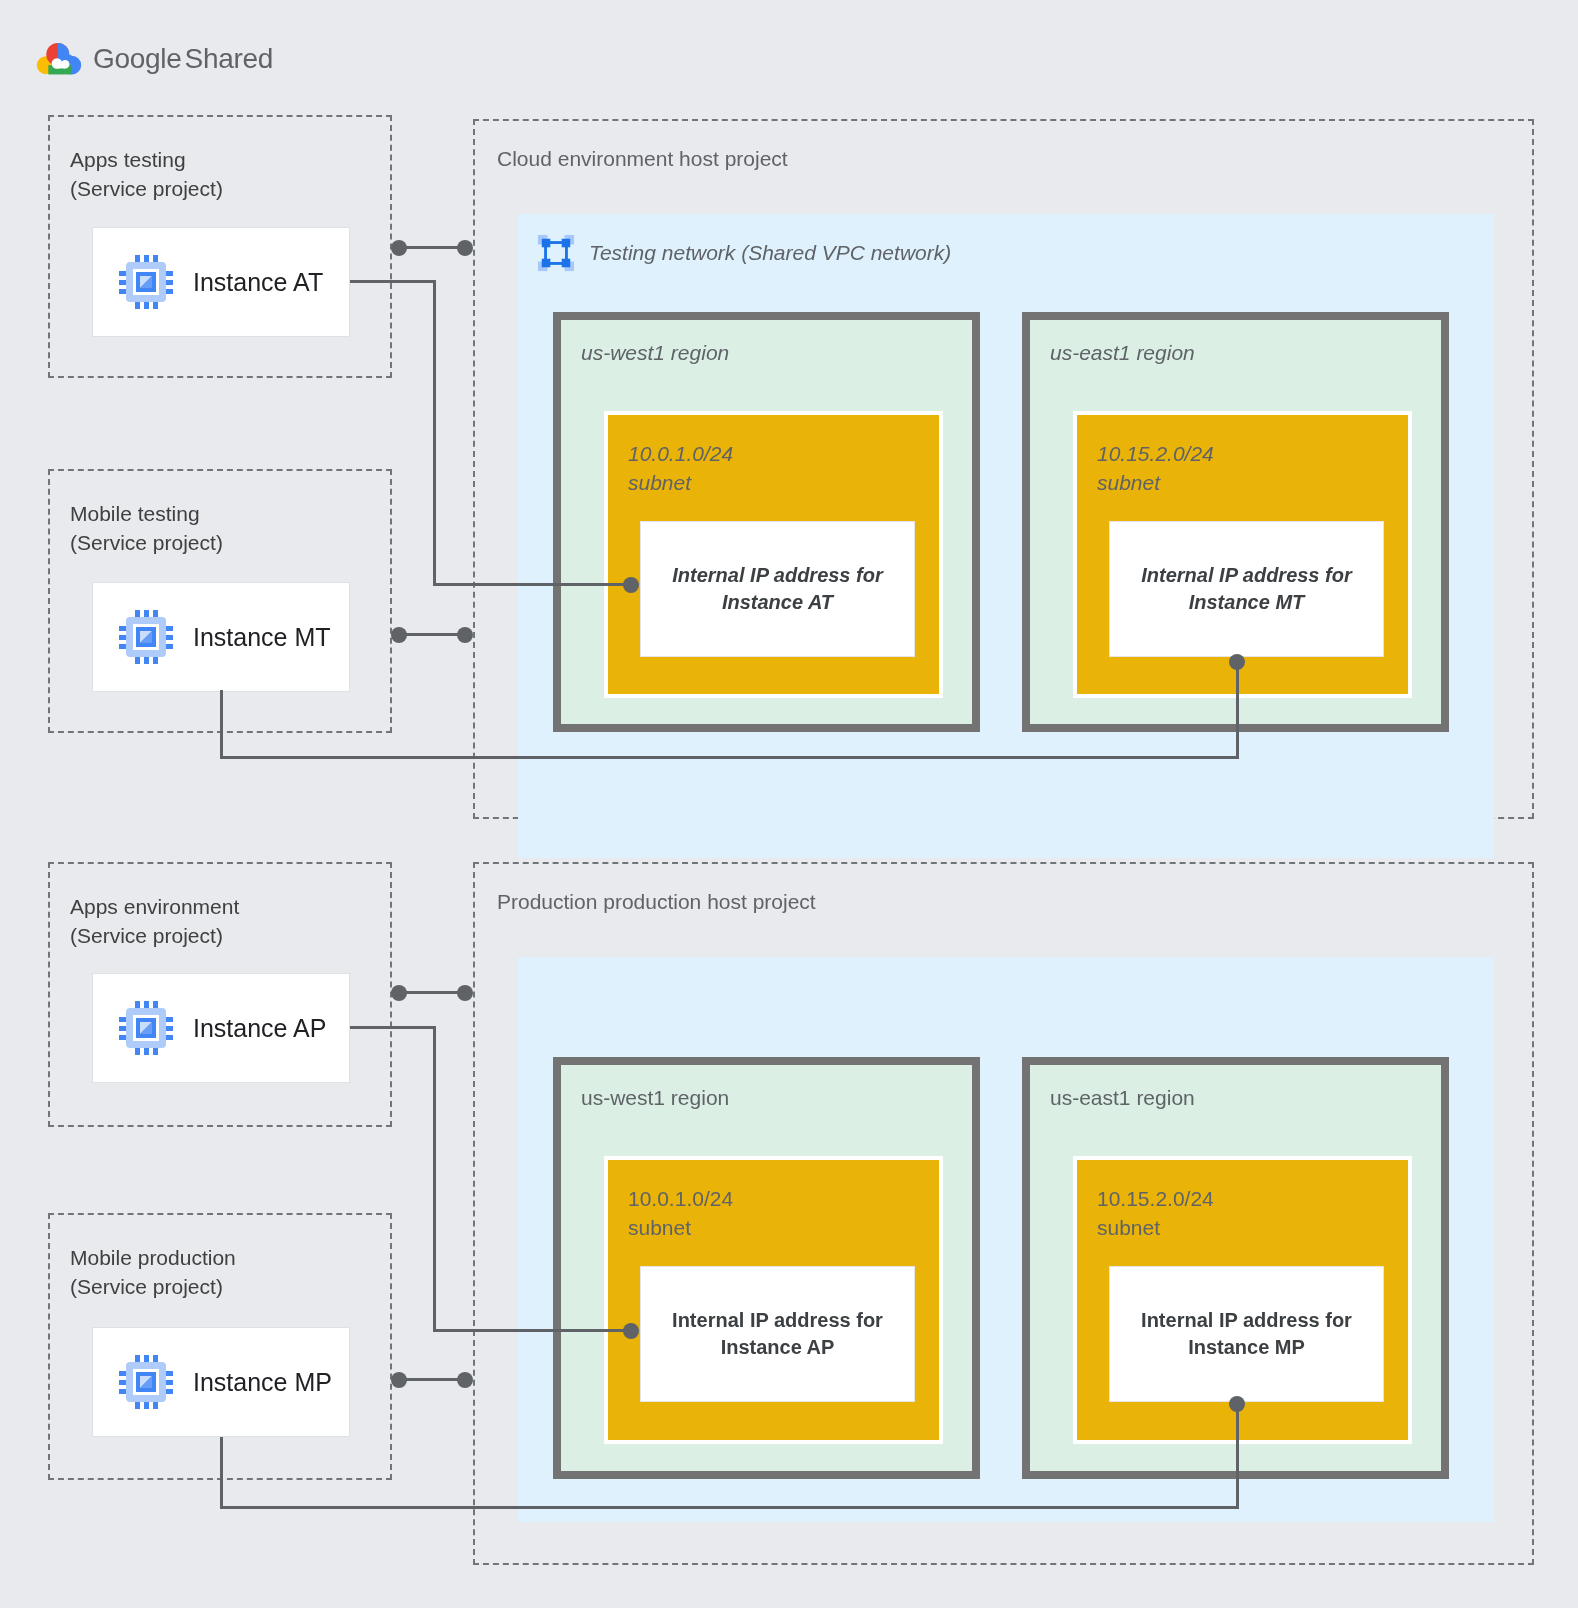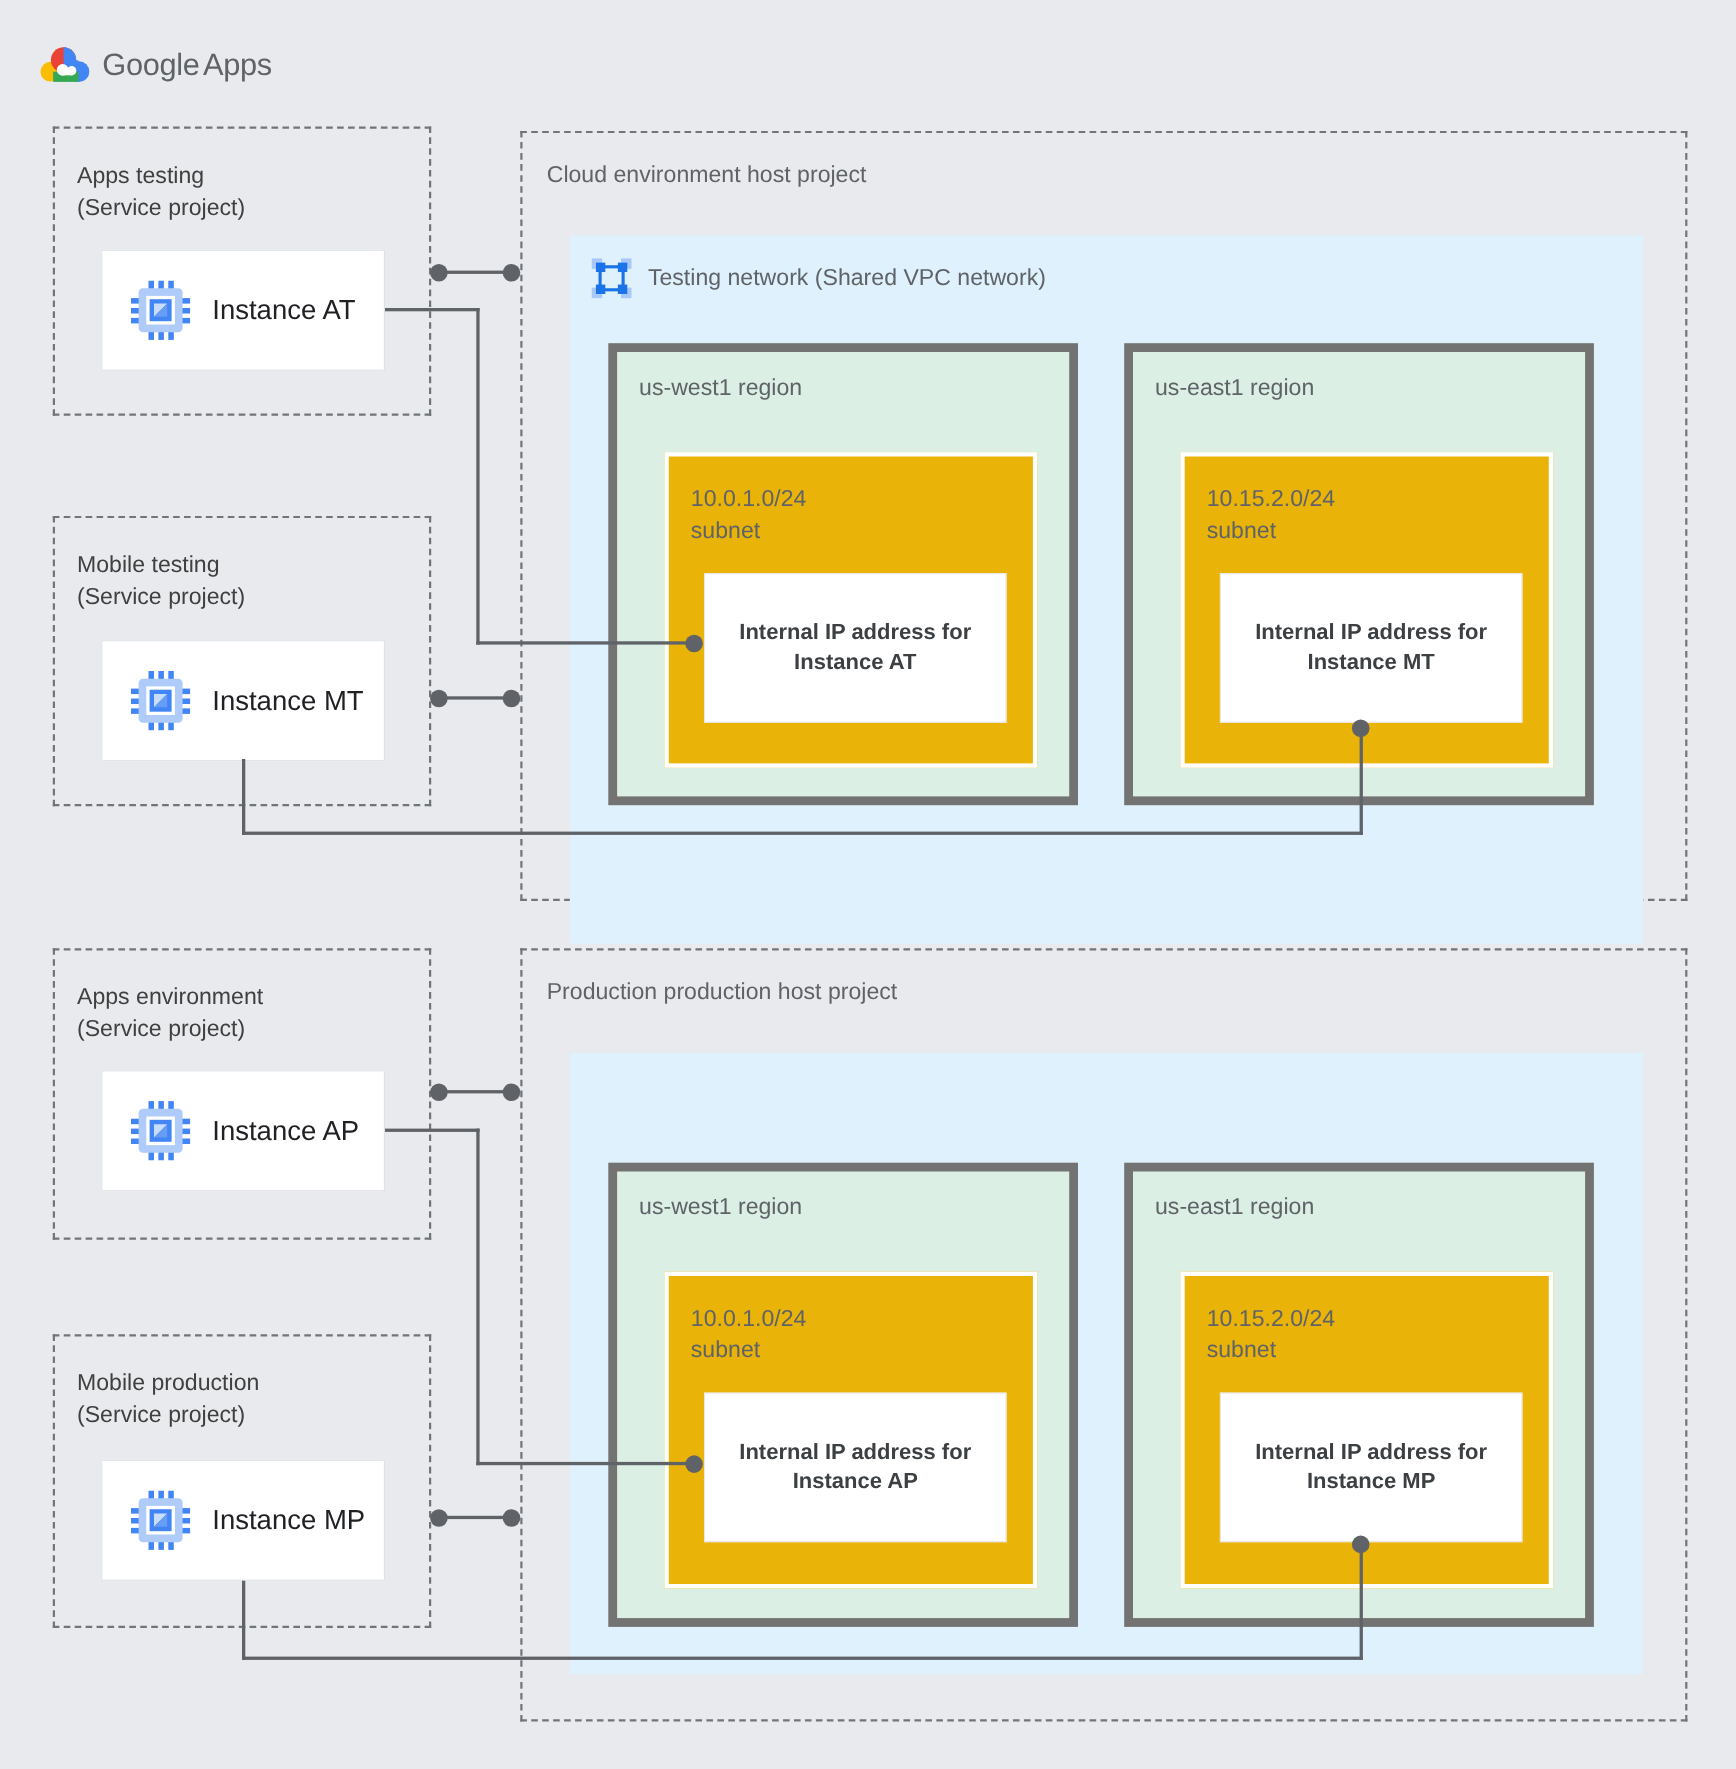--- a/index.html
+++ b/index.html
@@ -64,21 +64,21 @@
         <circle cx="26.5" cy="16.5" r="14" fill="#EA4335"></circle>
         <path d="M26.5 2.5 A14 14 0 0 1 40.5 16.5 L40.5 30 L26.5 30 Z" fill="#4285F4"></path>
         <rect x="33" y="17" width="10" height="15" fill="#4285F4"></rect>
         <circle cx="43.5" cy="29.5" r="11.5" fill="#4285F4"></circle>
         <rect x="15" y="29.5" width="28" height="11.3" fill="#34A853"></rect>
         <circle cx="25.5" cy="27.5" r="6.5" fill="#FFFFFF"></circle>
         <circle cx="35.5" cy="28.5" r="5.2" fill="#FFFFFF"></circle>
         <rect x="25" y="26" width="11" height="7.5" fill="#FFFFFF"></rect>
       </svg>
     </span>
-    <span class="logo-text"><span class="brand">Google</span><span>Apps</span></span>
+    <span class="logo-text"><span class="brand">Google</span><span>Shared</span></span>
   </div>
 
   <div class="sp" style="top:115px;height:263px;">
     <div class="sp-label">
       <div>Apps testing</div>
       <div>(Service project)</div>
     </div>
   </div>
   <div class="sp" style="top:469px;height:264px;">
     <div class="sp-label">
@@ -199,21 +199,21 @@
         <rect x="17" y="17" width="20" height="20" fill="#4285F4"></rect>
         <polygon points="21,21 33,21 21,33" fill="#C8DCFB"></polygon>
         <polygon points="33,21 33,33 21,33" fill="#669DF6"></polygon>
       </svg>
     </span>
     <span class="card-label">Instance MP</span>
   </div>
 
   <div class="hp" style="top:119px;height:700px;">
     <div class="hp-title">Cloud environment host project</div>
-    <div class="net" style="height:644px;">
+    <div class="net" style="height:644px;font-style:italic;">
       <div class="net-head">
         <span style="display:inline-flex;">
           <svg width="38" height="38" viewBox="0 0 40 40">
             <rect x="9" y="9" width="22" height="22" fill="none" stroke="#1A73E8" stroke-width="3"></rect>
             <rect x="1" y="1" width="10" height="10" fill="#A8C7FA"></rect>
               <rect x="29" y="1" width="10" height="10" fill="#A8C7FA"></rect>
             <rect x="1" y="29" width="10" height="10" fill="#A8C7FA"></rect>
               <rect x="29" y="29" width="10" height="10" fill="#A8C7FA"></rect>
             <rect x="5" y="5" width="9" height="9" fill="#1A73E8"></rect>
               <rect x="26" y="5" width="9" height="9" fill="#1A73E8"></rect>

